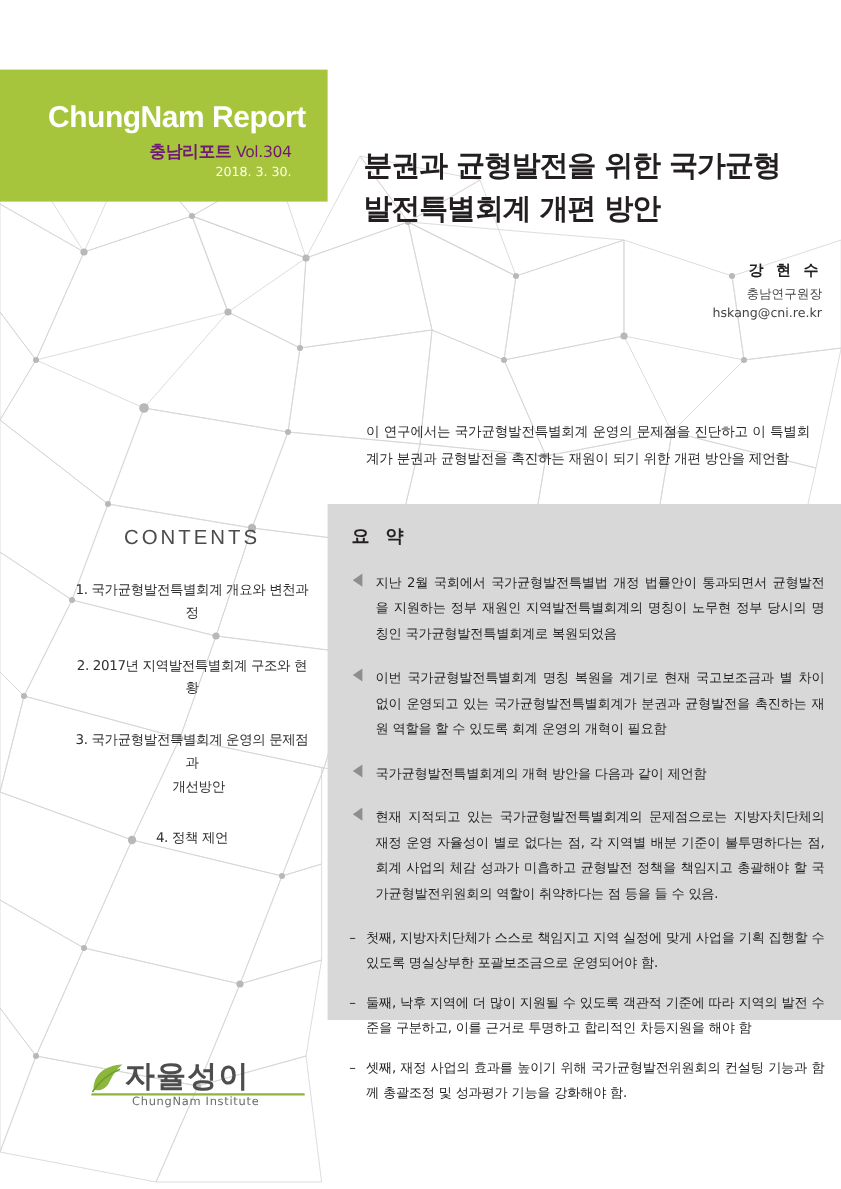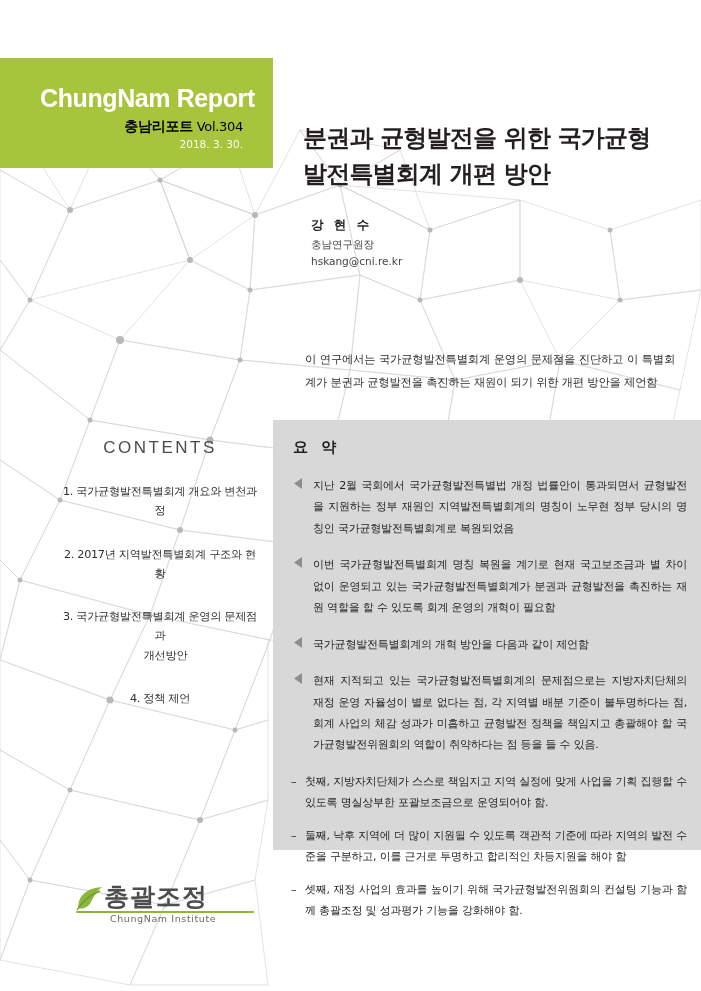--- a/index.html
+++ b/index.html
@@ -45,21 +45,21 @@
     font-size: 25px;
     font-weight: bold;
     color: #ffffff;
     letter-spacing: -0.4px;
     font-family: "Liberation Sans", sans-serif;
   }
   .brand-sub {
     position: absolute;
     right: 30px; top: 60px;
     text-align: right;
-    color: #000000;
+    color: #701a75;
     font-size: 13px;
     letter-spacing: -0.3px;
   }
   .brand-sub .ko {
     font-weight: bold;
     font-size: 14px;
   }
   .brand-sub .vol {
     font-size: 13px;
   }
@@ -80,23 +80,23 @@
     font-size: 24px;
     font-weight: bold;
     color: #231f20;
     line-height: 1.5;
     letter-spacing: -0.8px;
   }
 
   
   .author-block {
     position: absolute;
-    right: 30px; top: 217px;
+    right: 16px; top: 217px;
     width: 360px;
-    text-align: left;
+    text-align: right;
     color: #333333;
   }
   .author-name {
     font-size: 12.5px;
     font-weight: bold;
     letter-spacing: 3px;
     color: #231f20;
   }
   .author-affil {
     margin-top: 4px;
@@ -432,18 +432,18 @@
       </div>
       <div class="contents-item">4. 정책 제언</div>
     </div>
   </div>
 
   <div class="logo-block">
     <svg class="logo-swoosh" width="30" height="26" viewBox="0 0 30 26">
       <path d="M2,22 C2,10 10,2 26,1 C20,6 18,10 15,16 C13,20 8,24 2,22 Z" fill="#8cb63c"></path>
       <path d="M1,24 C6,16 14,9 24,5" stroke="#6ea12e" stroke-width="1.4" fill="none"></path>
     </svg>
-    <div class="logo-ko">총괄조정</div>
+    <div class="logo-ko">자율성이</div>
     <div class="logo-underline"></div>
     <div class="logo-en">ChungNam Institute</div>
   </div>
 
 </div>
 
 </body></html>

